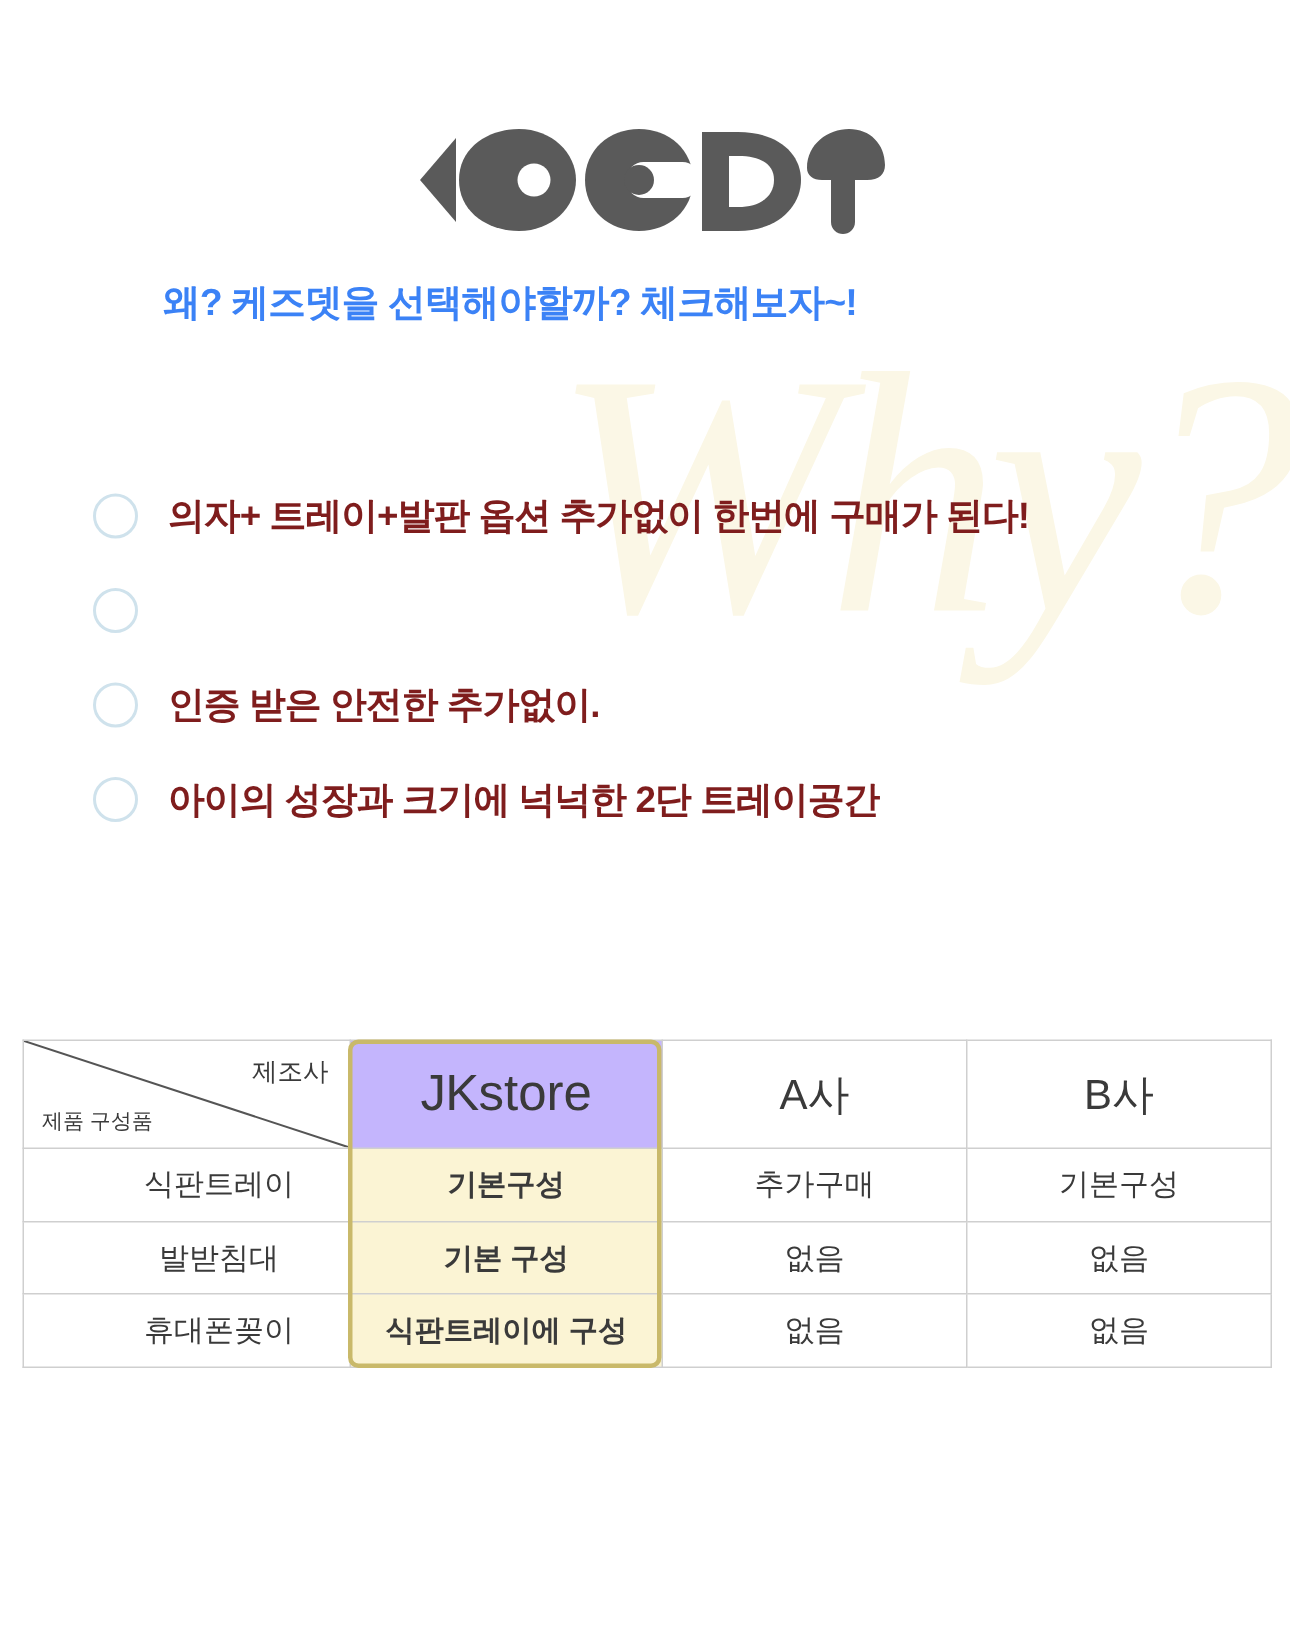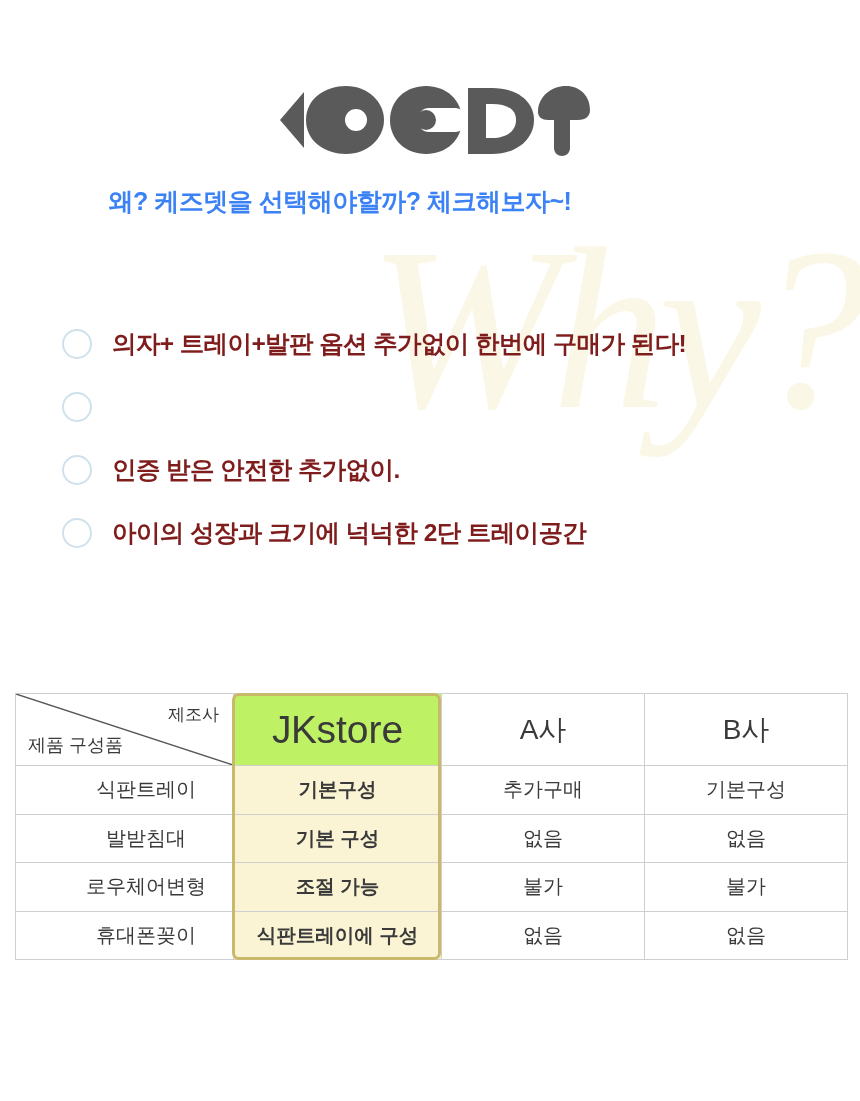--- a/index.html
+++ b/index.html
@@ -130,27 +130,27 @@
     position: absolute;
     top: 9px;
     right: 14px;
     font-size: 17px;
     color: #3a3a3a;
   }
   .corner .parts {
     position: absolute;
     bottom: 8px;
     left: 12px;
-    font-size: 18px;
+    font-size: 14px;
     color: #3a3a3a;
   }
 
   .brand-cell {
-    background: #bef264;
-    font-size: 39px;
+    background: #c4b5fd;
+    font-size: 34px;
     font-weight: 700;
     color: #2f2f2f;
     letter-spacing: -0.5px;
   }
   .brand-cell .store {
     font-weight: 400;
     letter-spacing: 0;
   }
   .head-plain {
     font-size: 28px;
@@ -248,26 +248,20 @@
         <td>추가구매</td>
         <td>기본구성</td>
       </tr>
       <tr>
         <td class="label">발받침대</td>
         <td class="jk">기본 구성</td>
         <td>없음</td>
         <td>없음</td>
       </tr>
       <tr>
-        <td class="label">로우체어변형</td>
-        <td class="jk">조절 가능</td>
-        <td>불가</td>
-        <td>불가</td>
-      </tr>
-      <tr>
         <td class="label">휴대폰꽂이</td>
         <td class="jk">식판트레이에 구성</td>
         <td>없음</td>
         <td>없음</td>
       </tr>
     </tbody>
   </table>
   <div class="jk-outline"></div>
 </div>
 

